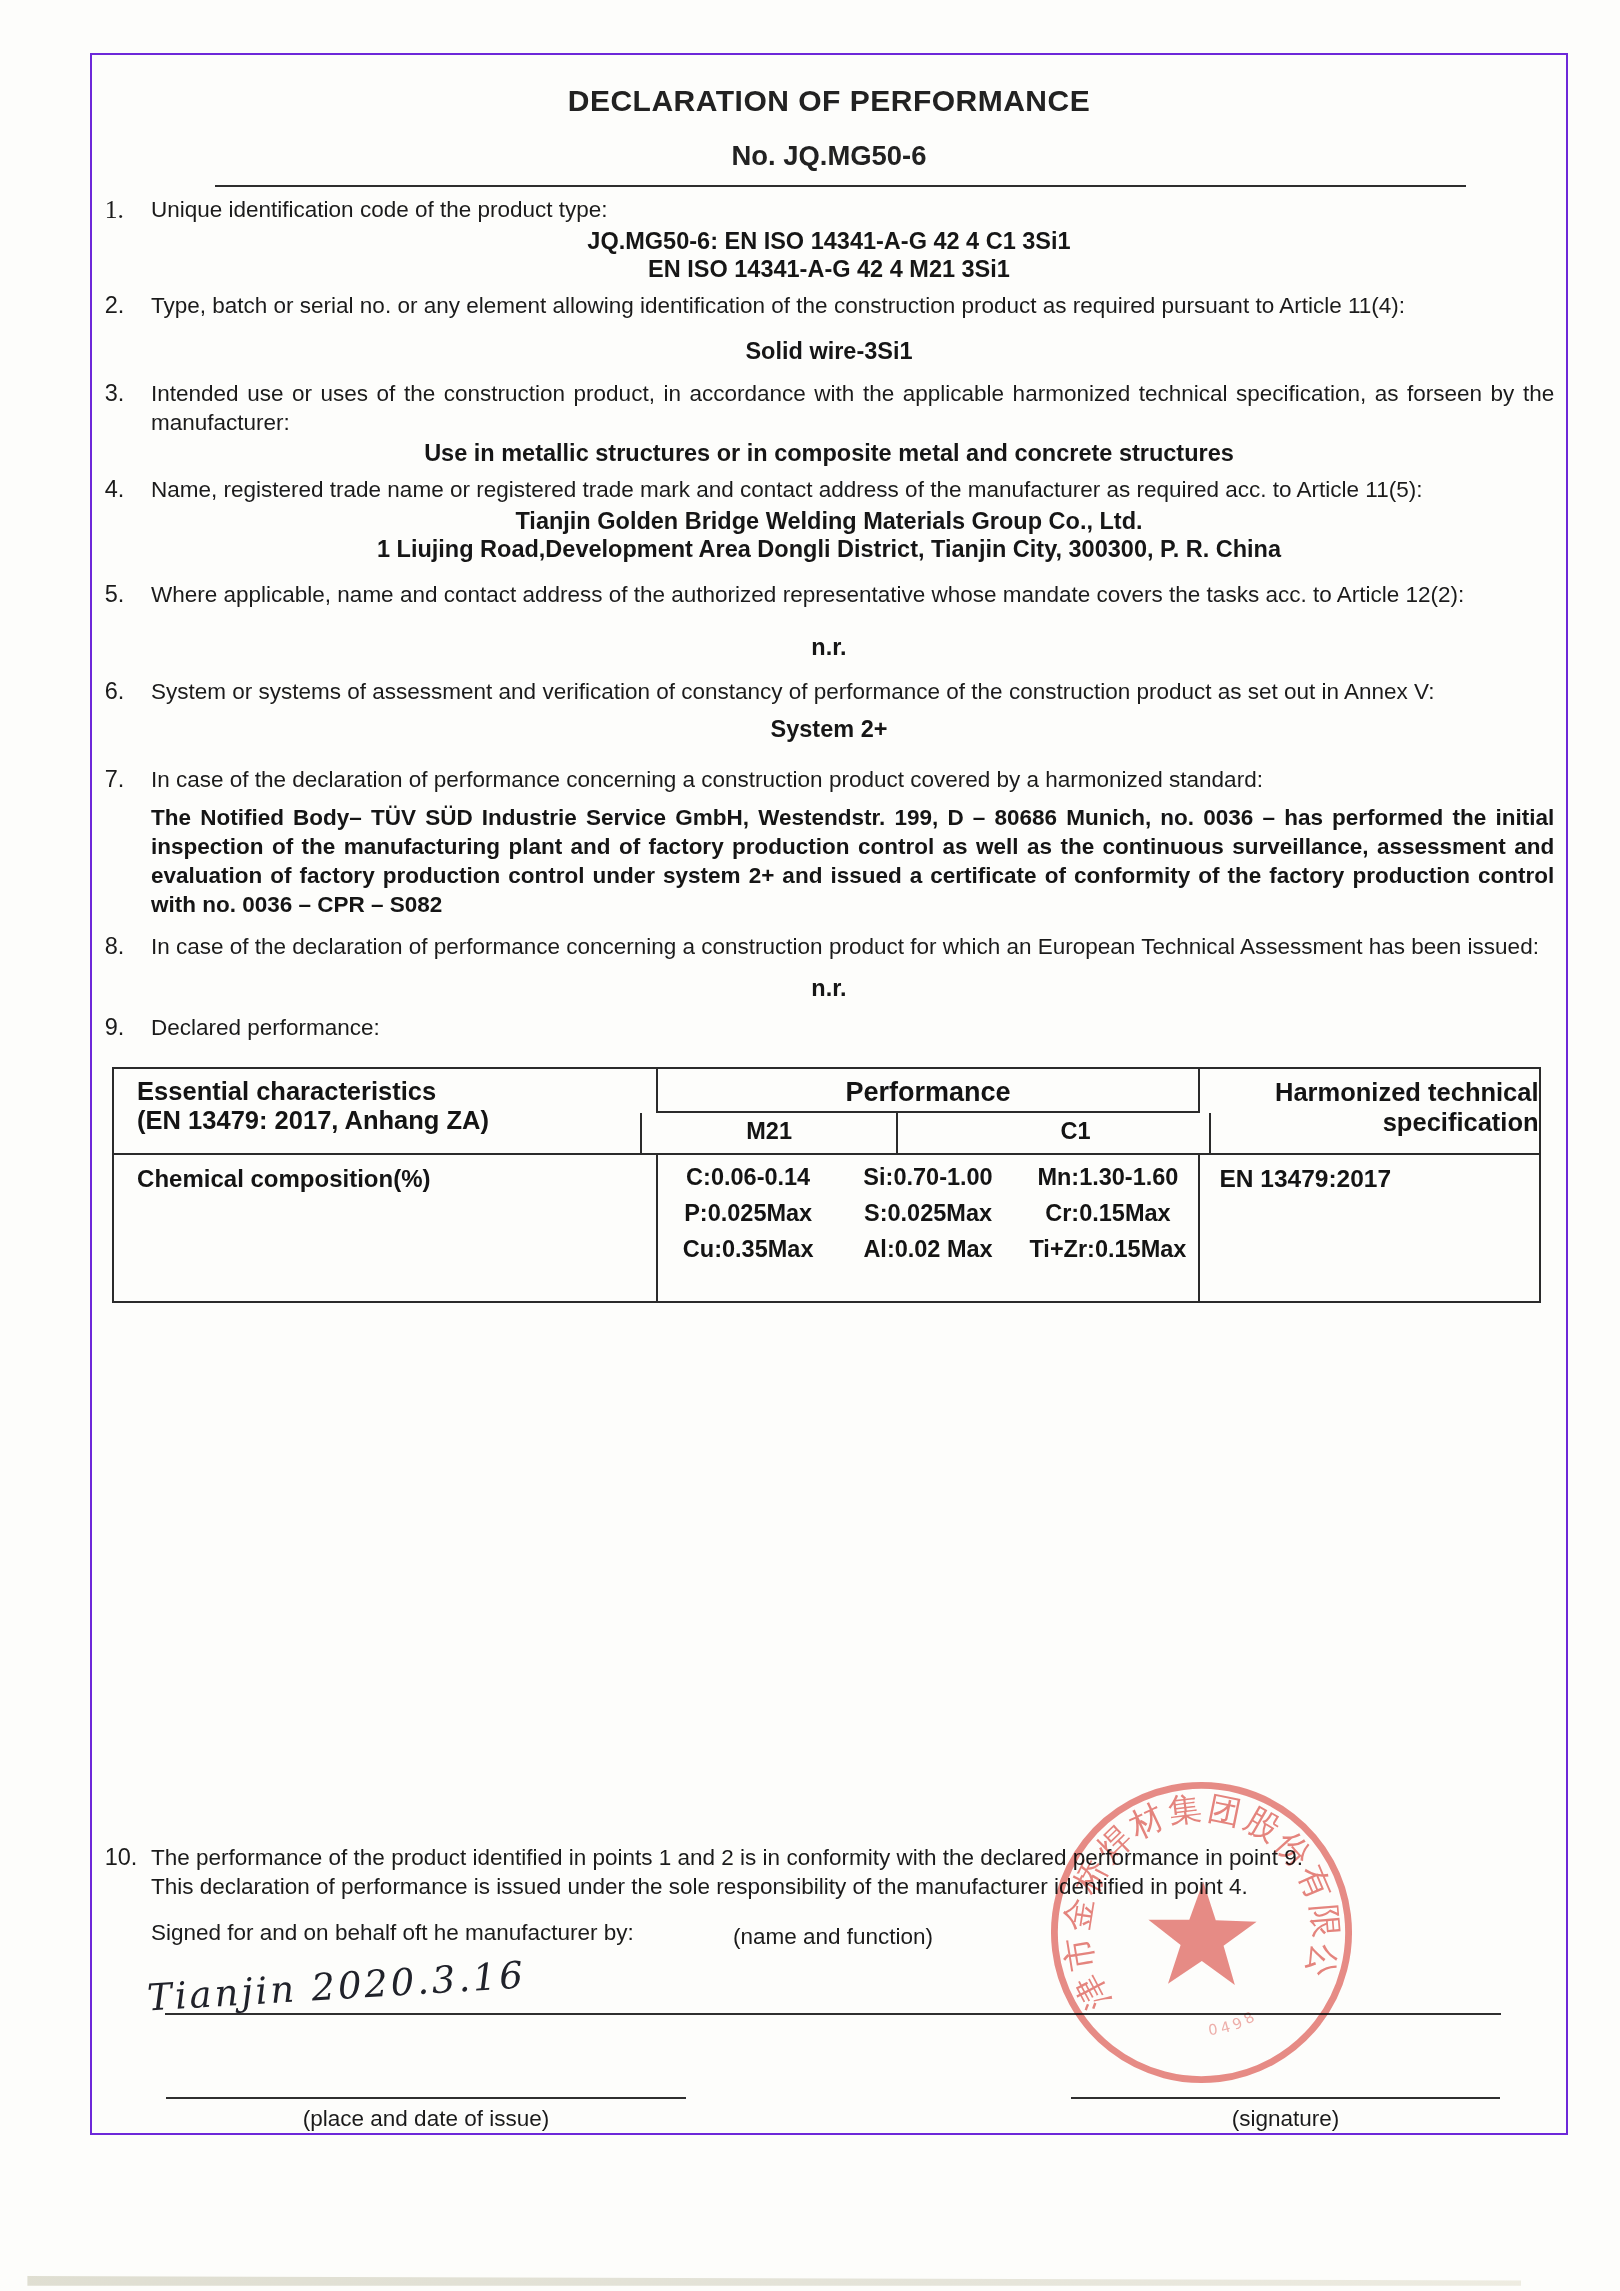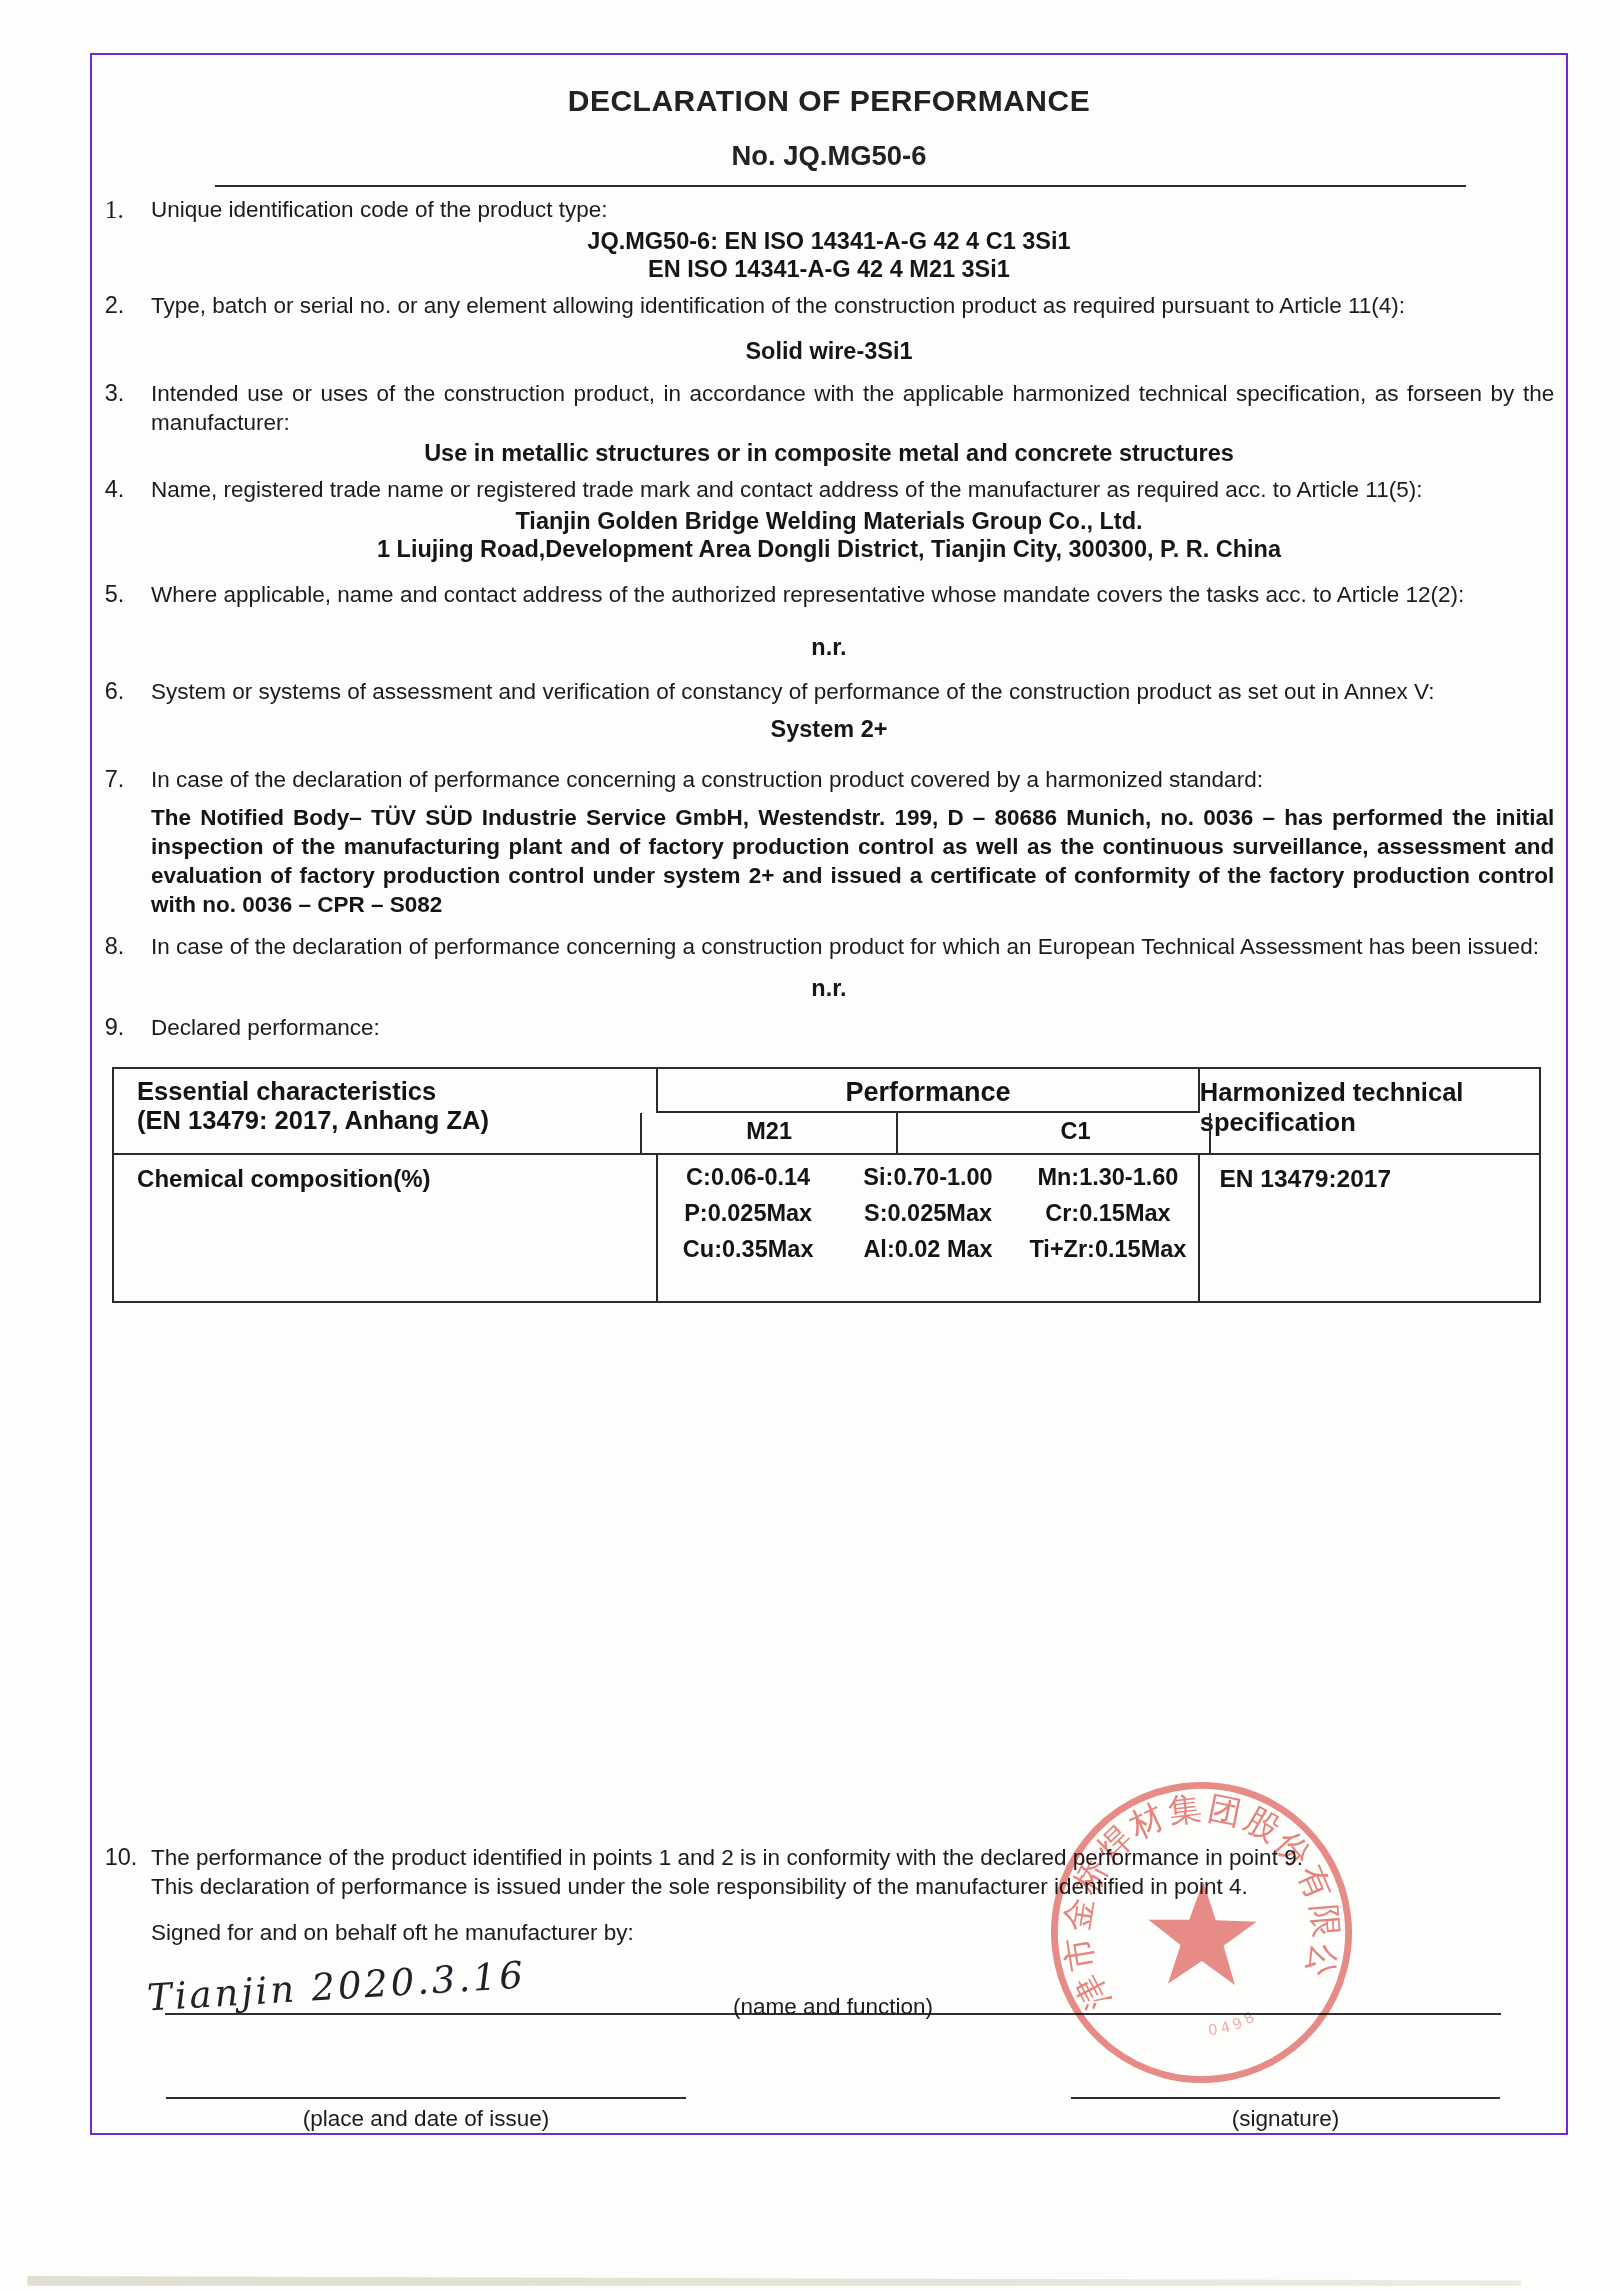--- a/index.html
+++ b/index.html
@@ -27,21 +27,21 @@
   .trow{display:flex;}
   .tc{box-sizing:border-box;}
   .c1{width:545px;border-right:2px solid #2b2b2b;}
   .c2{width:265px;}
   .c3{width:277px;border-right:2px solid #2b2b2b;}
   .c23{width:542px;border-right:2px solid #2b2b2b;}
   .c4{width:339px;}
   .t-head{height:44px;}
   .t-head .c1{padding:7.8px 0 0 23.5px;font-size:25.5px;font-weight:bold;}
   .t-head .c23{border-bottom:2px solid #2b2b2b;text-align:center;padding-top:7.8px;font-size:27px;font-weight:bold;}
-  .t-head .c4{text-align:left;padding-top:7.8px;font-size:25.5px;font-weight:bold;line-height:30px;}
+  .t-head .c4{text-align:right;padding-top:7.8px;font-size:25.5px;font-weight:bold;line-height:30px;}
   .t-sub{height:40px;border-bottom:2.9px solid #2b2b2b;}
   .t-sub .c1{padding:0 0 0 23.5px;font-size:25.5px;font-weight:bold;}
   .t-sub .c2{border-right:2px solid #2b2b2b;text-align:center;font-size:23.5px;font-weight:bold;padding-top:4.9px;}
   .t-sub .c3{text-align:center;font-size:23.5px;font-weight:bold;padding-top:4.9px;margin-left:44px;}
   .t-sub .c4{text-align:center;font-size:25.5px;font-weight:bold;}
   .t-body{height:146px;}
   .t-body .c1{padding:9.8px 0 0 23.5px;font-size:24px;font-weight:bold;}
   .t-body .c4{padding:9.8px 0 0 19.6px;font-size:24.5px;font-weight:bold;}
   .chem-row{display:flex;height:36px;align-items:center;}
   .chem-row span{flex:1;text-align:center;font-size:23.5px;font-weight:bold;}
@@ -174,21 +174,21 @@
       <div class="ibody" style="text-align:left">
         <div>The performance of the product identified in points 1 and 2 is in conformity with the declared performance in point 9.</div>
         <div>This declaration of performance is issued under the sole responsibility of the manufacturer identified in point 4.</div>
         <div style="margin-top:16.7px">Signed for and on behalf oft he manufacturer by:</div>
       </div>
     </div>
   </div>
 </div>
 
 <div class="sig-line" style="left:165px;top:2013px;width:1336px;"></div>
-<div class="cap" style="left:165px;top:1994px;width:1336px;">(name and function)</div>
+<div class="cap" style="left:165px;top:1924px;width:1336px;">(name and function)</div>
 
 <div class="handwriting">Tianjin 2020.3.16</div>
 
 <div class="sig-line" style="left:166px;top:2097px;width:520px;"></div>
 <div class="cap" style="left:166px;top:2106px;width:520px;">(place and date of issue)</div>
 
 <div class="sig-line" style="left:1071px;top:2097px;width:429px;"></div>
 <div class="cap" style="left:1071px;top:2106px;width:429px;">(signature)</div>
 
 <div class="stamp-wrap">

